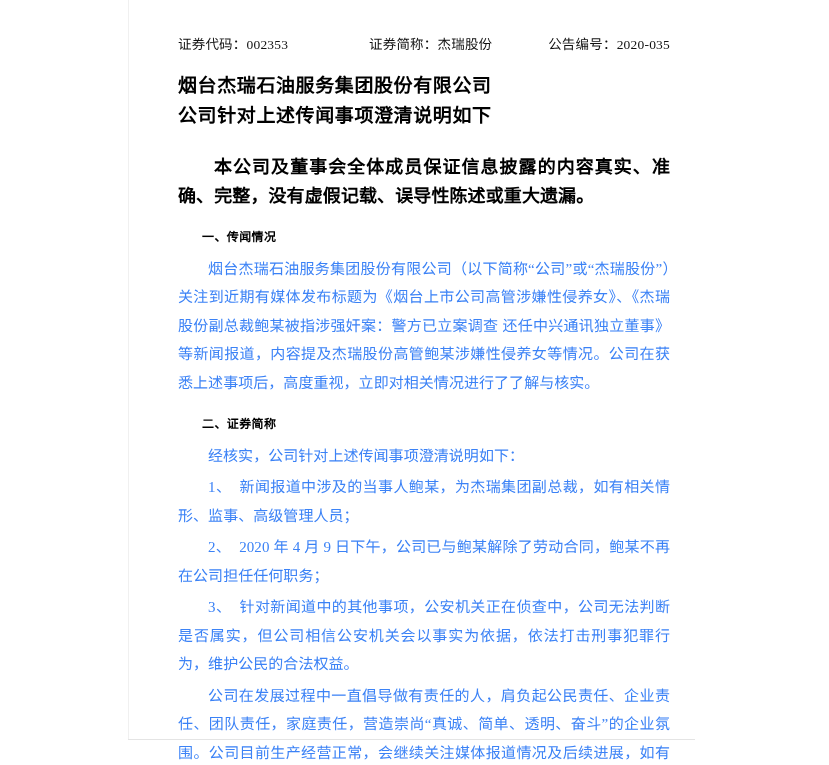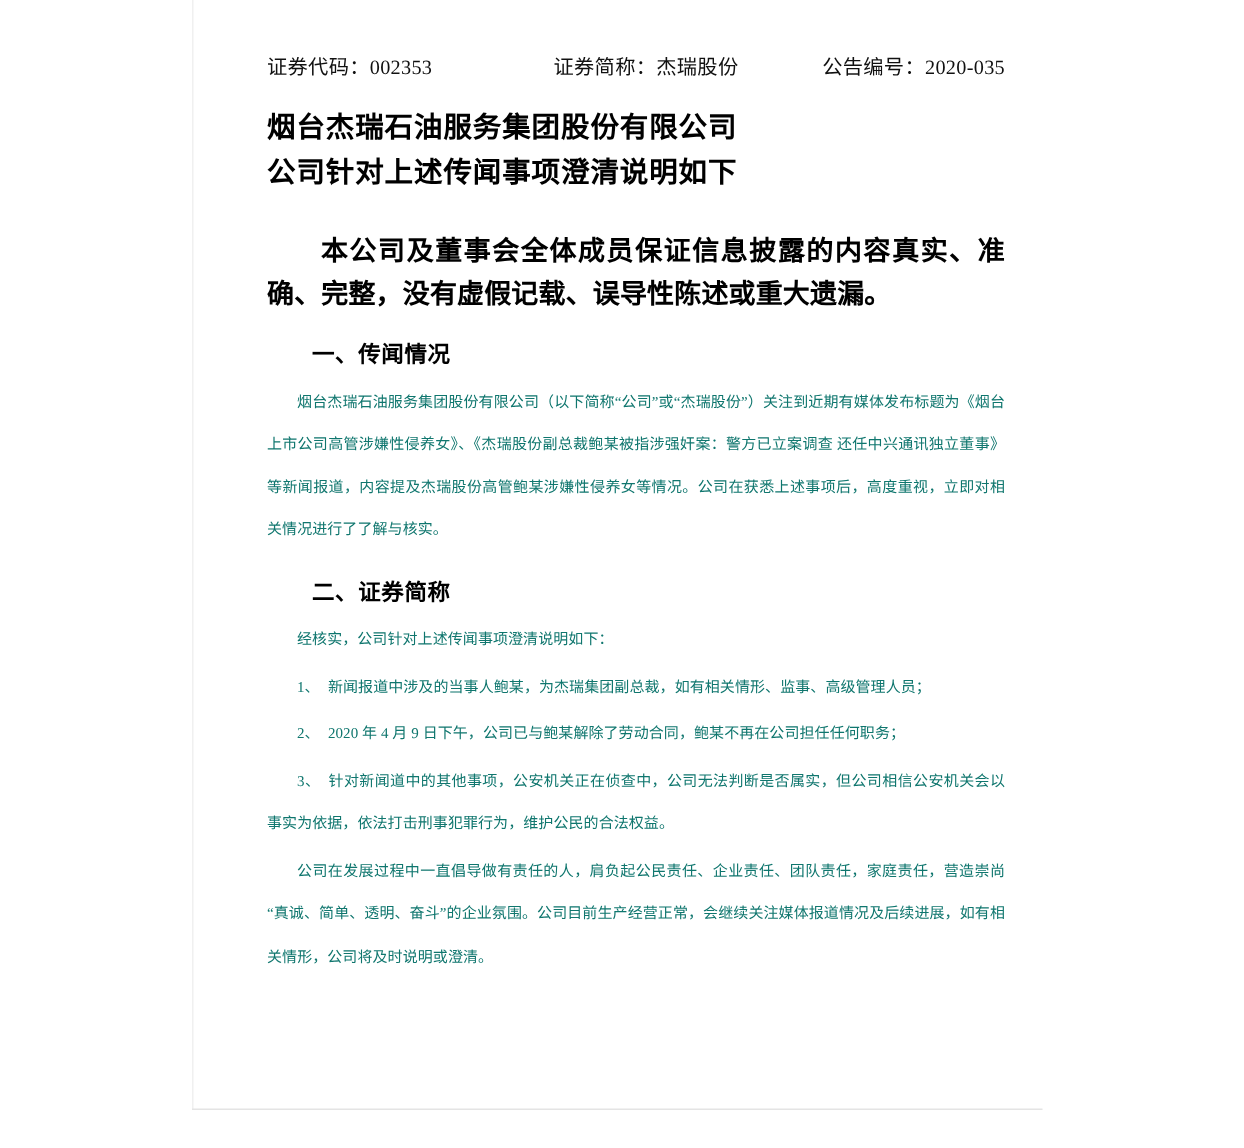--- a/index.html
+++ b/index.html
@@ -90,38 +90,38 @@
     text-align: justify;
     text-justify: inter-ideograph;
     text-indent: 2em;
     letter-spacing: 0.1px;
     color: #000;
   }
 
   
   .section-heading {
     margin-top: 13px;
-    font-size: 15px;
+    font-size: 12px;
     font-weight: bold;
     line-height: 28.5px;
     text-indent: 2em;
     letter-spacing: 0.4px;
     color: #000;
   }
 
   
   .para {
     margin-top: 3px;
-    font-size: 10px;
+    font-size: 15px;
     line-height: 28.5px;
     text-align: justify;
     text-justify: inter-ideograph;
     text-indent: 2em;
     letter-spacing: 0.05px;
-    color: #0f766e;
+    color: #3b82f6;
   }
 
   .para .numlead {
     padding-right: 0.55em;
   }
 </style>
 </head>
 <body>
 
 <div class="page">

